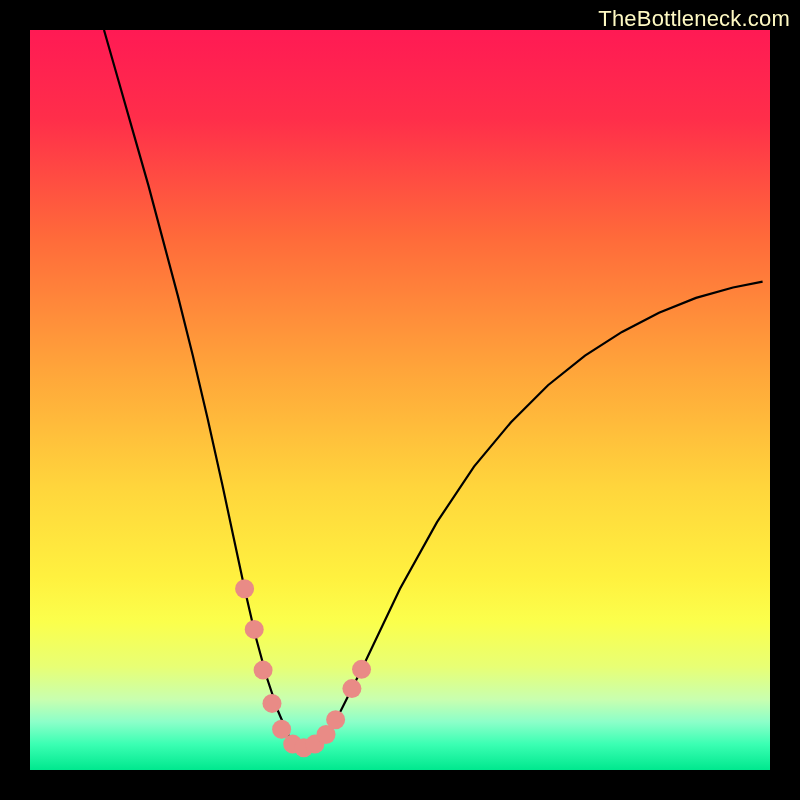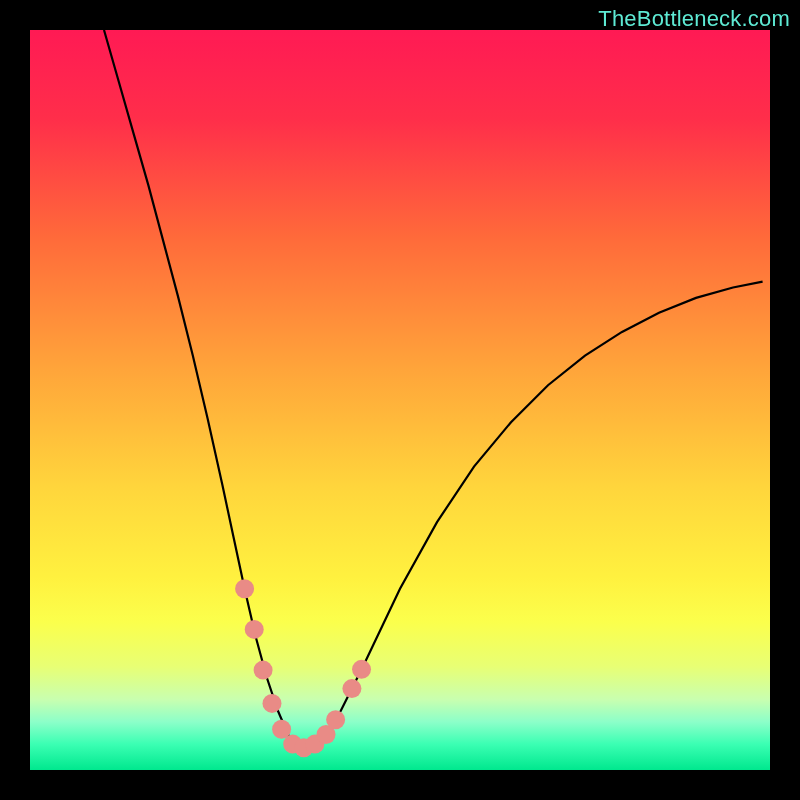--- a/index.html
+++ b/index.html
@@ -23,21 +23,21 @@
     position: absolute;
     left: 0;
     top: 0;
     width: 740px;
     height: 740px;
   }
   .watermark {
     position: absolute;
     top: 6px;
     right: 10px;
-    color: #5eead4;
+    color: #fef9c3;
     font-size: 22px;
     font-weight: 500;
     letter-spacing: 0.2px;
   }
   svg {
     display: block;
   }
 </style>
 </head>
 <body>

